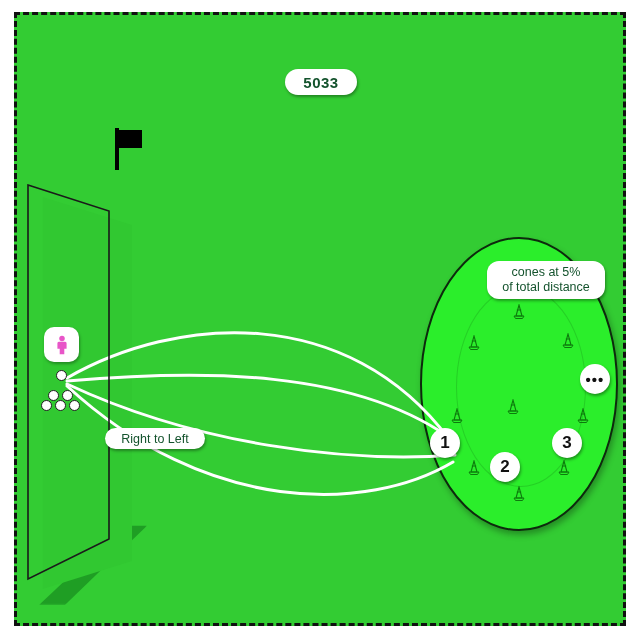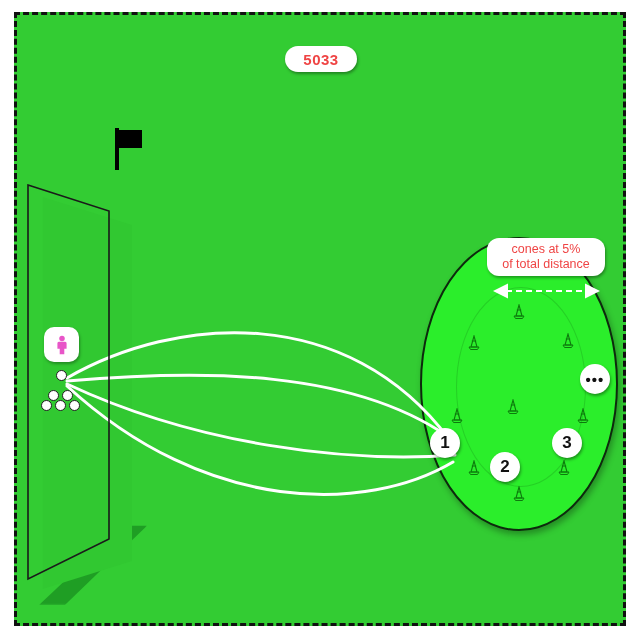--- a/index.html
+++ b/index.html
@@ -30,29 +30,30 @@
     height: 614px;
     background: #33cc33;
     border: 3px dashed #111111;
     box-sizing: border-box;
   }
 
   
   .pill {
     position: absolute;
     background: #ffffff;
-    color: #ef4444;
+    color: #14532d;
     border-radius: 999px;
     font-weight: bold;
     text-align: right;
     box-shadow: 1px 2px 3px rgba(0,0,0,0.35);
     white-space: nowrap;
     display: flex;
     align-items: center;
     justify-content: center;
+    margin-top: 23px;
   }
 
   #hole-number-pill {
     left: 285px;
     top: 46px;
     width: 72px;
     height: 26px;
     font-size: 15px;
     letter-spacing: 0.5px;
   }
@@ -331,20 +332,21 @@
     </svg>
   </div>
 
   <div class="ball" style="left:56px; top:370px;"></div>
   <div class="ball" style="left:48px; top:390px;"></div>
   <div class="ball" style="left:62px; top:390px;"></div>
   <div class="ball" style="left:41px; top:400px;"></div>
   <div class="ball" style="left:55px; top:400px;"></div>
   <div class="ball" style="left:69px; top:400px;"></div>
 
+  <div class="pill" id="label-right-to-left">Right to Left</div>
 
   <div class="pill" id="cones-callout">
     <span>cones at 5%</span>
     <span>of total distance</span>
   </div>
 
   <div class="badge" id="badge-1">1</div>
   <div class="badge" id="badge-2">2</div>
   <div class="badge" id="badge-3">3</div>
   <div class="badge" id="badge-more">•••</div>

